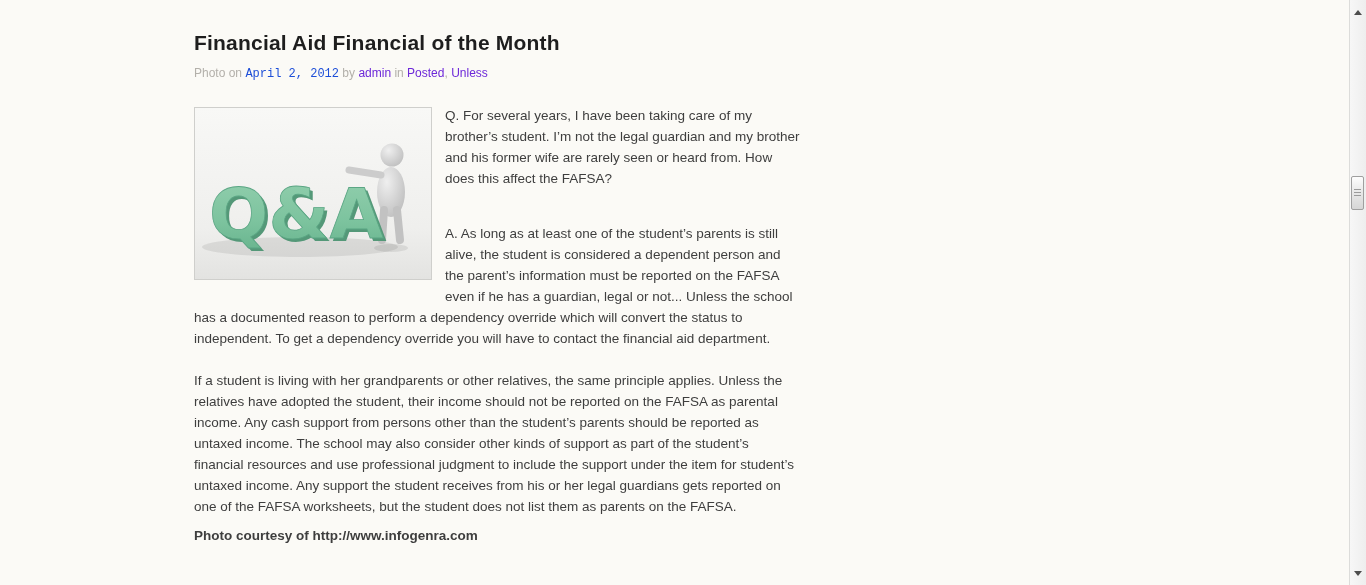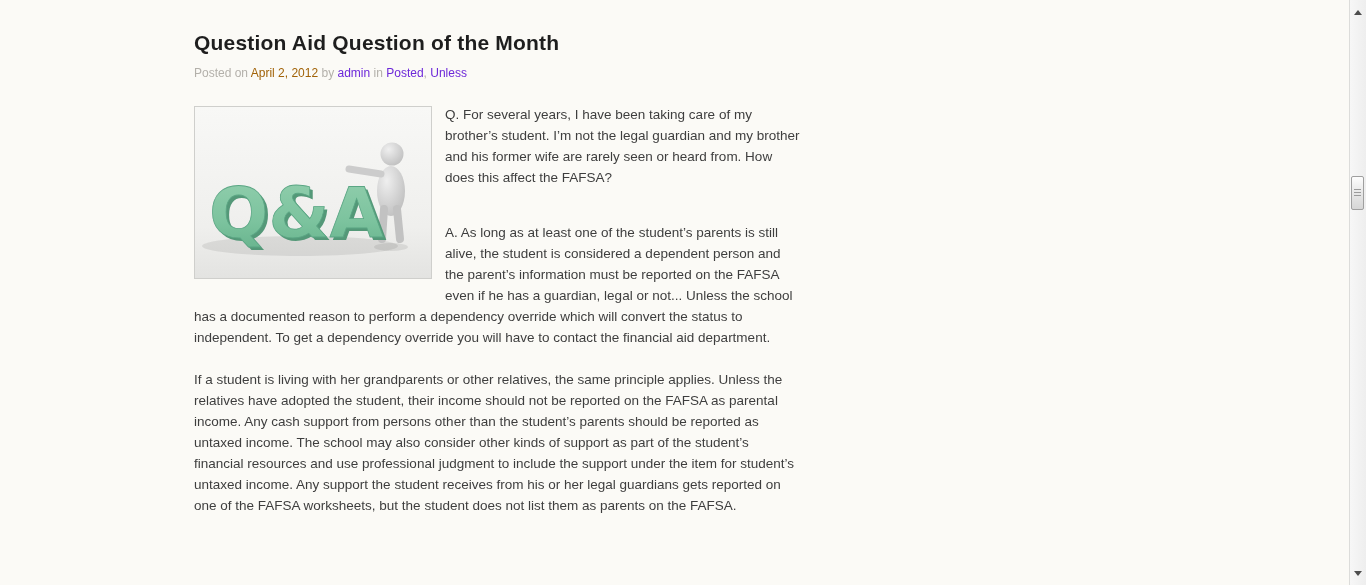--- a/index.html
+++ b/index.html
@@ -20,21 +20,21 @@
     font-size:21px; line-height:26px;
     font-weight:bold;
     color:#1e1e1e;
     letter-spacing:0.2px;
   }
   .byline {
     font-size:12px; line-height:15px;
     color:#b3b0aa;
     margin:0 0 23px 0;
   }
-  .byline .date { color:#a16207; }
+  .byline .date { color:#1d4ed8;font-family:Liberation Mono, monospace; }
   .byline a.meta-link {
     color:#6d28d9; text-decoration:none; cursor:pointer;
   }
 
   .post-body {
     font-size:13.5px; line-height:21px;
     color:#3e3e3e;
   }
   .post-body p { margin:0 16px 21px 0; }
   .post-body p.para-question { margin-bottom:34px; }
@@ -90,24 +90,24 @@
   .sb-thumb .grip {
     position:absolute; left:2px; right:2px; top:12px; height:8px;
     background:repeating-linear-gradient(to bottom, #9a9a9a 0 1px, transparent 1px 3px);
   }
 </style>
 </head>
 <body>
 
 <div class="content">
 
-  <h1 class="post-title">Question Aid Question of the Month</h1>
+  <h1 class="post-title">Financial Aid Financial of the Month</h1>
 
   <div class="byline">
-    <span>Posted on</span>
+    <span>Photo on</span>
     <span class="date">April 2, 2012</span>
     <span>by</span>
     <a class="meta-link">admin</a>
     <span>in</span>
     <a class="meta-link">Posted</a><span>,</span>
     <a class="meta-link">Unless</a>
   </div>
 
   <div class="post-body">
 
@@ -145,20 +145,21 @@
           <text x="14" y="130" fill="url(#grn)" stroke="#5ba684" stroke-width="0.8">Q&amp;A</text>
         </g>
 
         <line x1="186" y1="67" x2="154" y2="62" stroke="#cccccc" stroke-width="7" stroke-linecap="round"></line>
       </svg>
     </figure>
 
     <p class="para-question">Q. For several years, I have been taking care of my brother’s student. I’m not the legal guardian and my brother and his former wife are rarely seen or heard from. How does this affect the FAFSA?</p>
     <p class="para-answer">A. As long as at least one of the student’s parents is still alive, the student is considered a dependent person and the parent’s information must be reported on the FAFSA even if he has a guardian, legal or not... Unless the school has a documented reason to perform a dependency override which will convert the status to independent. To get a dependency override you will have to contact the financial aid department.</p>
     <p class="para-additional">If a student is living with her grandparents or other relatives, the same principle applies. Unless the relatives have adopted the student, their income should not be reported on the FAFSA as parental income. Any cash support from persons other than the student’s parents should be reported as untaxed income. The school may also consider other kinds of support as part of the student’s financial resources and use professional judgment to include the support under the item for student’s untaxed income. Any support the student receives from his or her legal guardians gets reported on one of the FAFSA worksheets, but the student does not list them as parents on the FAFSA.</p>
+    <p class="photo-credit">Photo courtesy of http://www.infogenra.com</p>
   </div>
 </div>
 
 <div class="scrollbar">
   <div class="sb-btn up">
     <span class="arrow-up"></span>
   </div>
   <div class="sb-track">
     <div class="sb-thumb">
       <span class="grip"></span>

